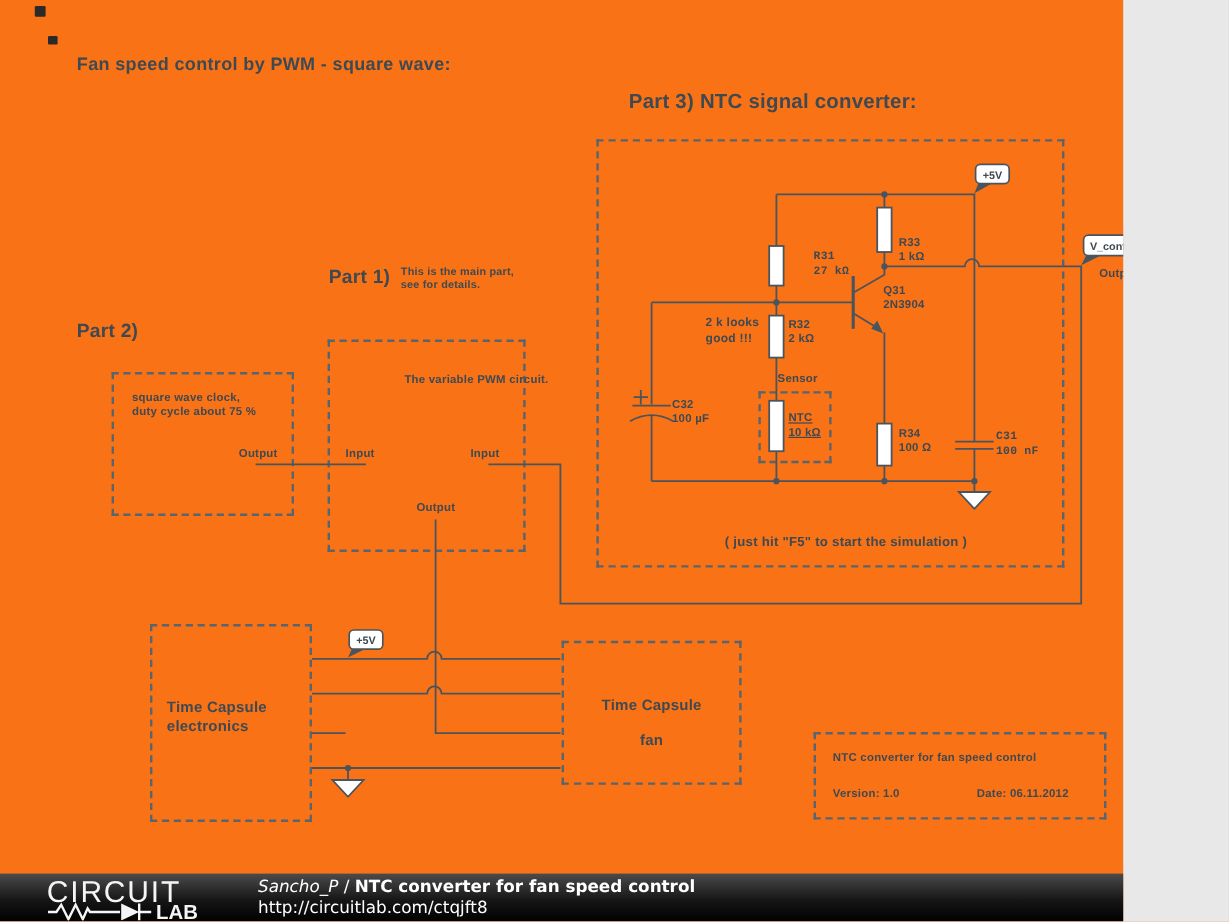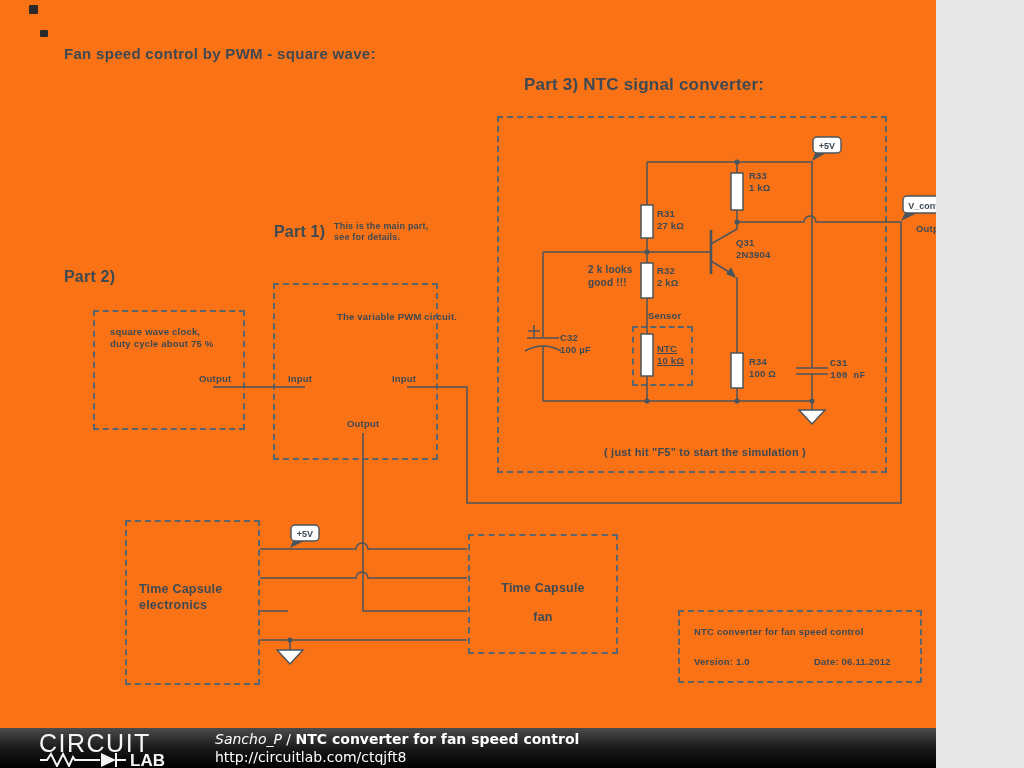--- a/index.html
+++ b/index.html
@@ -65,22 +65,22 @@
   <div class="lbl mid" style="left:468px;top:610px;width:150px;text-align:center;">fan</div>
 
   <div class="lbl small" style="left:694px;top:626px;">NTC converter for fan speed control</div>
   <div class="lbl small" style="left:694px;top:656px;">Version: 1.0</div>
   <div class="lbl small" style="left:814px;top:656px;">Date: 06.11.2012</div>
 
   <div class="lbl" style="left:604px;top:446px;font-size:11px;">( just hit "F5" to start the simulation )</div>
   <div class="lbl small" style="left:648px;top:310px;">Sensor</div>
   <div class="lbl" style="left:588px;top:263px;font-size:10px;line-height:13px;"><span>2 k looks</span><br><span>good !!!</span></div>
 
-  <div class="lbl small" style="left:657px;top:208px;"><span>R31</span><br><span>27 kΩ</span></div>
-  <div class="lbl small" style="left:749px;top:170px;"><span>R33</span><br><span>1 kΩ</span></div>
+  <div class="lbl small" style="left:678px;top:208px;font-family:Liberation Mono, monospace;"><span>R31</span><br><span>27 kΩ</span></div>
+  <div class="lbl small" style="left:749px;top:197px;"><span>R33</span><br><span>1 kΩ</span></div>
   <div class="lbl small" style="left:657px;top:265px;"><span>R32</span><br><span>2 kΩ</span></div>
   <div class="lbl small" style="left:657px;top:343px;text-decoration:underline;"><span>NTC</span><br><span>10 kΩ</span></div>
   <div class="lbl small" style="left:736px;top:237px;"><span>Q31</span><br><span>2N3904</span></div>
   <div class="lbl small" style="left:560px;top:332px;"><span>C32</span><br><span>100 µF</span></div>
   <div class="lbl small" style="left:749px;top:356px;"><span>R34</span><br><span>100 Ω</span></div>
   <div class="lbl small" style="left:830px;top:358px;font-family:Liberation Mono, monospace;"><span>C31</span><br><span>100 nF</span></div>
   <div class="lbl small" style="left:916px;top:223px;">Output</div>
 
   <svg class="abs" style="left:0;top:0;" width="1024" height="768" viewBox="0 0 1024 768">
     <g stroke="#4a545c" stroke-width="1.5" fill="none">

